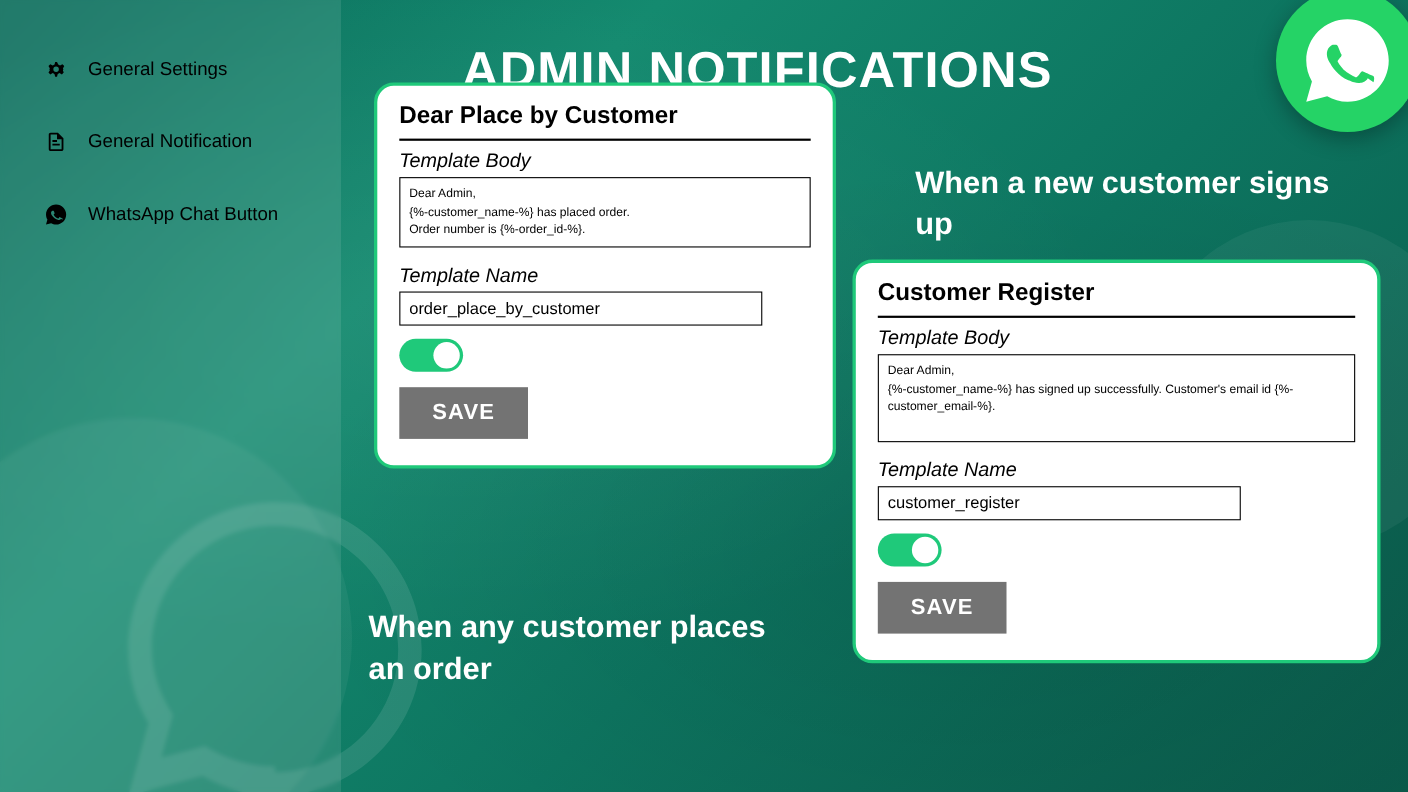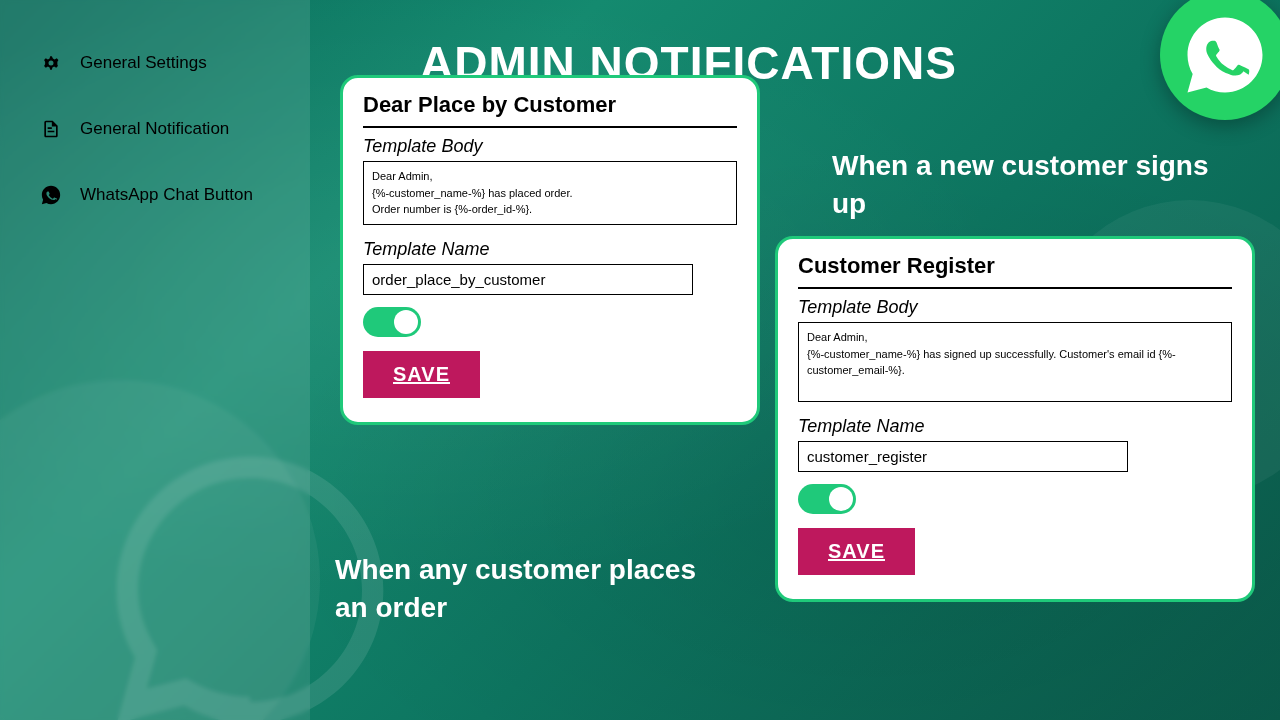--- a/index.html
+++ b/index.html
@@ -104,29 +104,28 @@
   position: absolute;
   right: 3px;
   top: 3px;
   width: 24px;
   height: 24px;
   background: #fff;
   border-radius: 50%;
 }
 .save-btn {
   margin-top: 14px;
-  background: #be185d;
+  background: #737373;
   color: #fff;
   border: none;
   padding: 12px 30px;
   font-size: 20px;
   font-weight: 700;
   letter-spacing: 1px;
   cursor: pointer;
-  text-decoration: underline;
 }
 .callout {
   position: absolute;
   color: #fff;
   font-size: 28px;
   font-weight: 700;
   line-height: 1.35;
 }
 .wa-badge {
   position: absolute;

